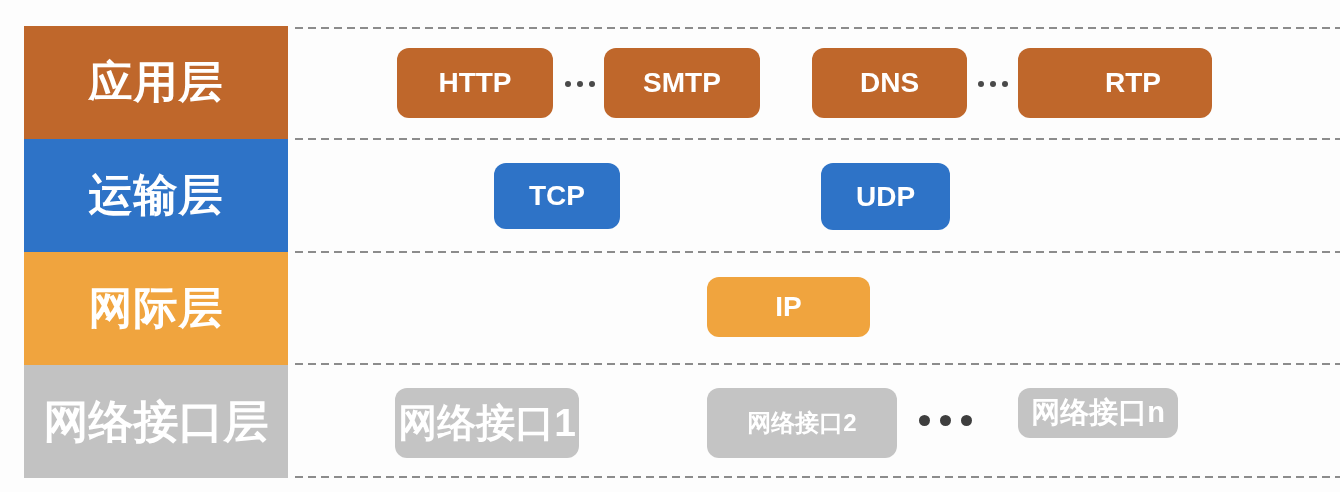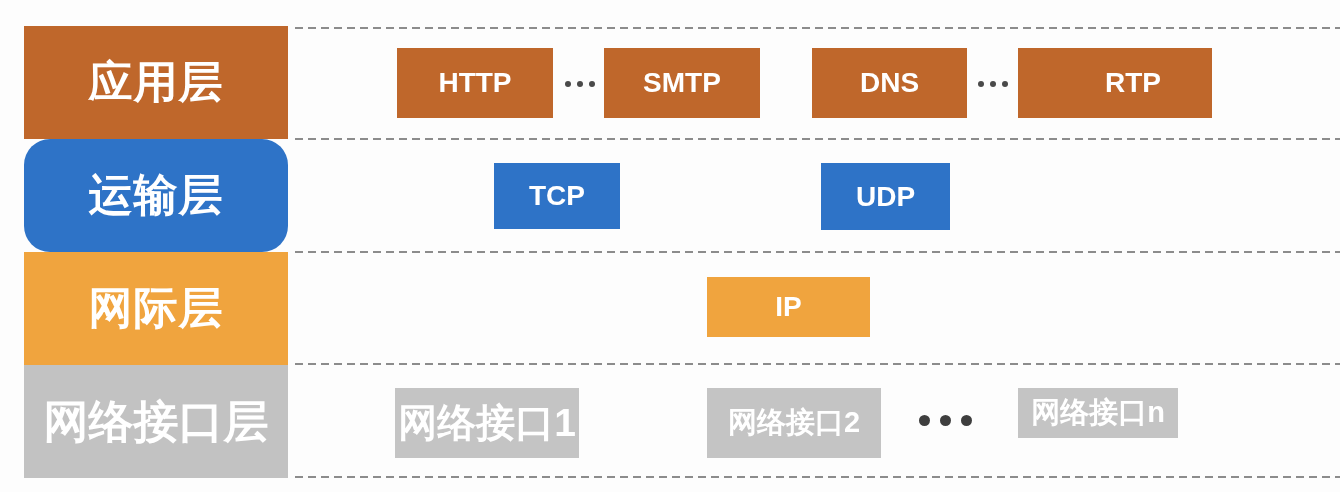--- a/index.html
+++ b/index.html
@@ -24,21 +24,21 @@
     display: flex;
     align-items: center;
     justify-content: center;
     color: #ffffff;
     font-weight: bold;
     font-size: 44px;
     letter-spacing: 1px;
     white-space: nowrap;
   }
   .layer-1 { top: 26px; }
-  .layer-2 { top: 139px; border-radius: 26px; }
+  .layer-2 { top: 139px; }
   .layer-3 { top: 252px; }
   .layer-4 { top: 365px; font-size: 45px; letter-spacing: 0; }
 
   
   .divider {
     position: absolute;
     left: 295px;
     width: 1045px;
     height: 2px;
     background: repeating-linear-gradient(90deg, #8c8c8c 0 8px, transparent 8px 13px);
@@ -51,32 +51,32 @@
 
   
   .box {
     position: absolute;
     display: flex;
     align-items: center;
     justify-content: center;
     color: #ffffff;
     font-weight: bold;
     font-size: 28px;
-    border-radius: 0;
+    border-radius: 12px;
     white-space: nowrap;
   }
   .box-http { left: 397px;  top: 48px;  width: 156px; height: 70px; }
   .box-smtp { left: 604px;  top: 48px;  width: 156px; height: 70px; }
   .box-dns  { left: 812px;  top: 48px;  width: 155px; height: 70px; }
   .box-rtp  { left: 1018px; top: 48px;  width: 158px; height: 70px; }
   .box-tcp  { left: 494px;  top: 163px; width: 126px; height: 66px; }
   .box-udp  { left: 821px;  top: 163px; width: 129px; height: 67px; }
   .box-ip   { left: 707px;  top: 277px; width: 163px; height: 60px; text-align: center; }
   .box-ni1  { left: 395px;  top: 388px; width: 184px; height: 70px; font-size: 39px; }
-  .box-ni2  { left: 707px;  top: 388px; width: 174px; height: 70px; font-size: 29px; }
+  .box-ni2  { left: 707px;  top: 388px; width: 190px; height: 70px; font-size: 24px; }
   .box-nin  { left: 1018px; top: 388px; width: 160px; height: 50px; font-size: 29px; }
 
   
   .dots {
     position: absolute;
     display: flex;
     align-items: center;
   }
   .dots i {
     display: block;

